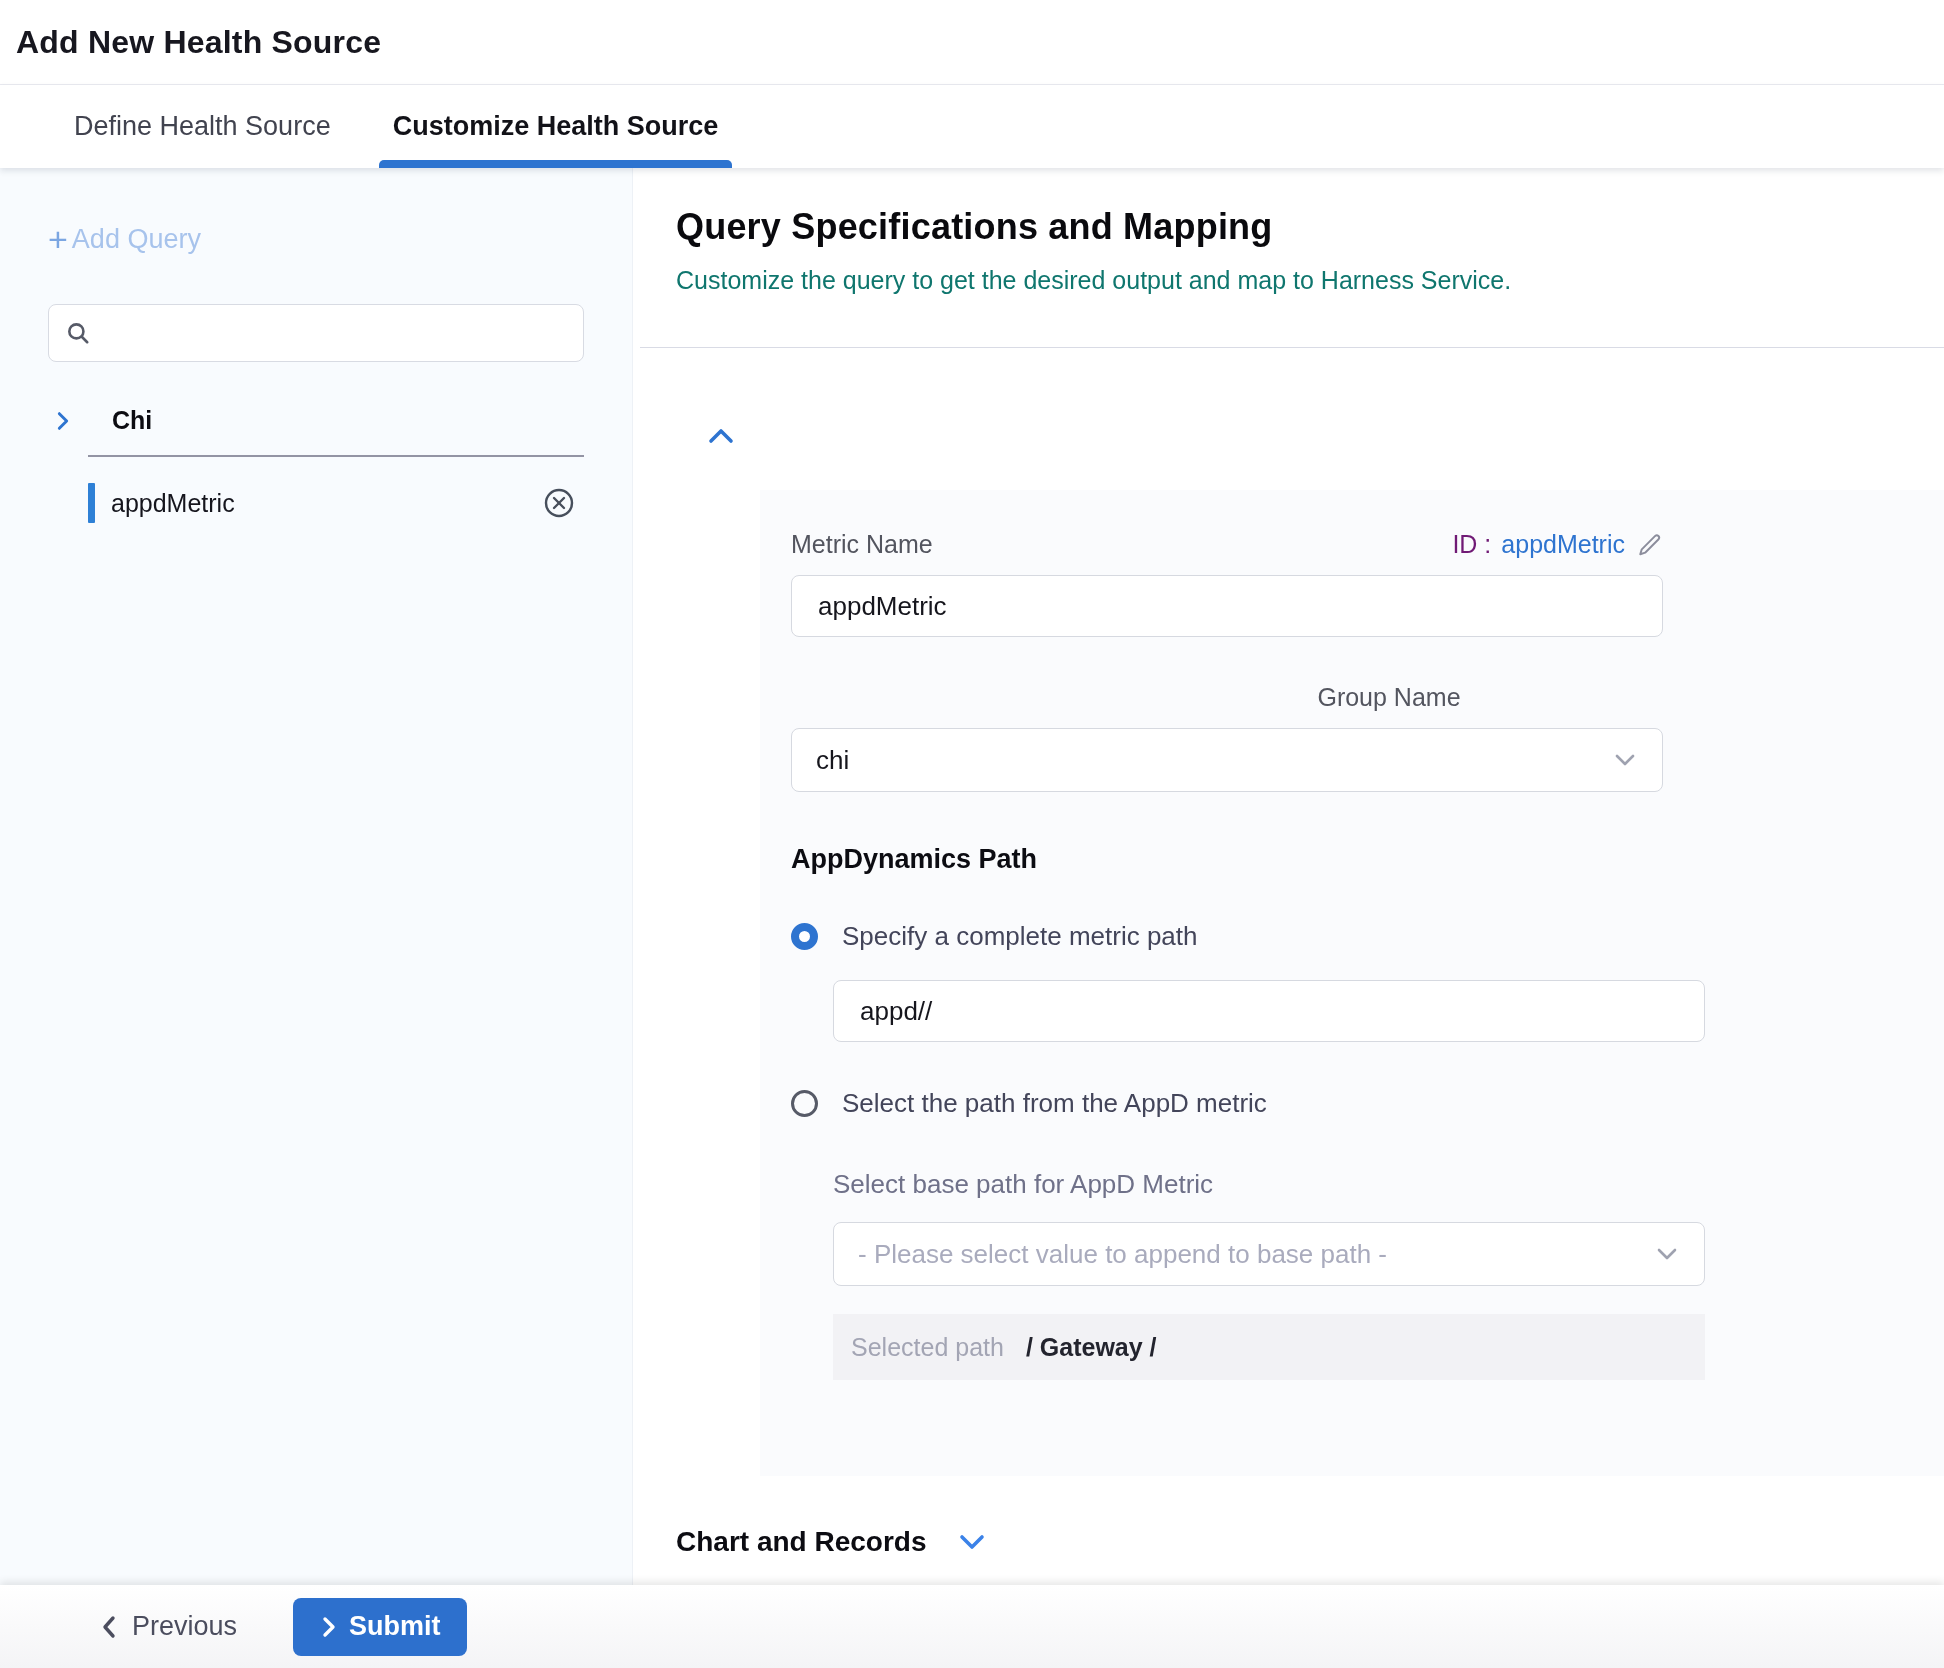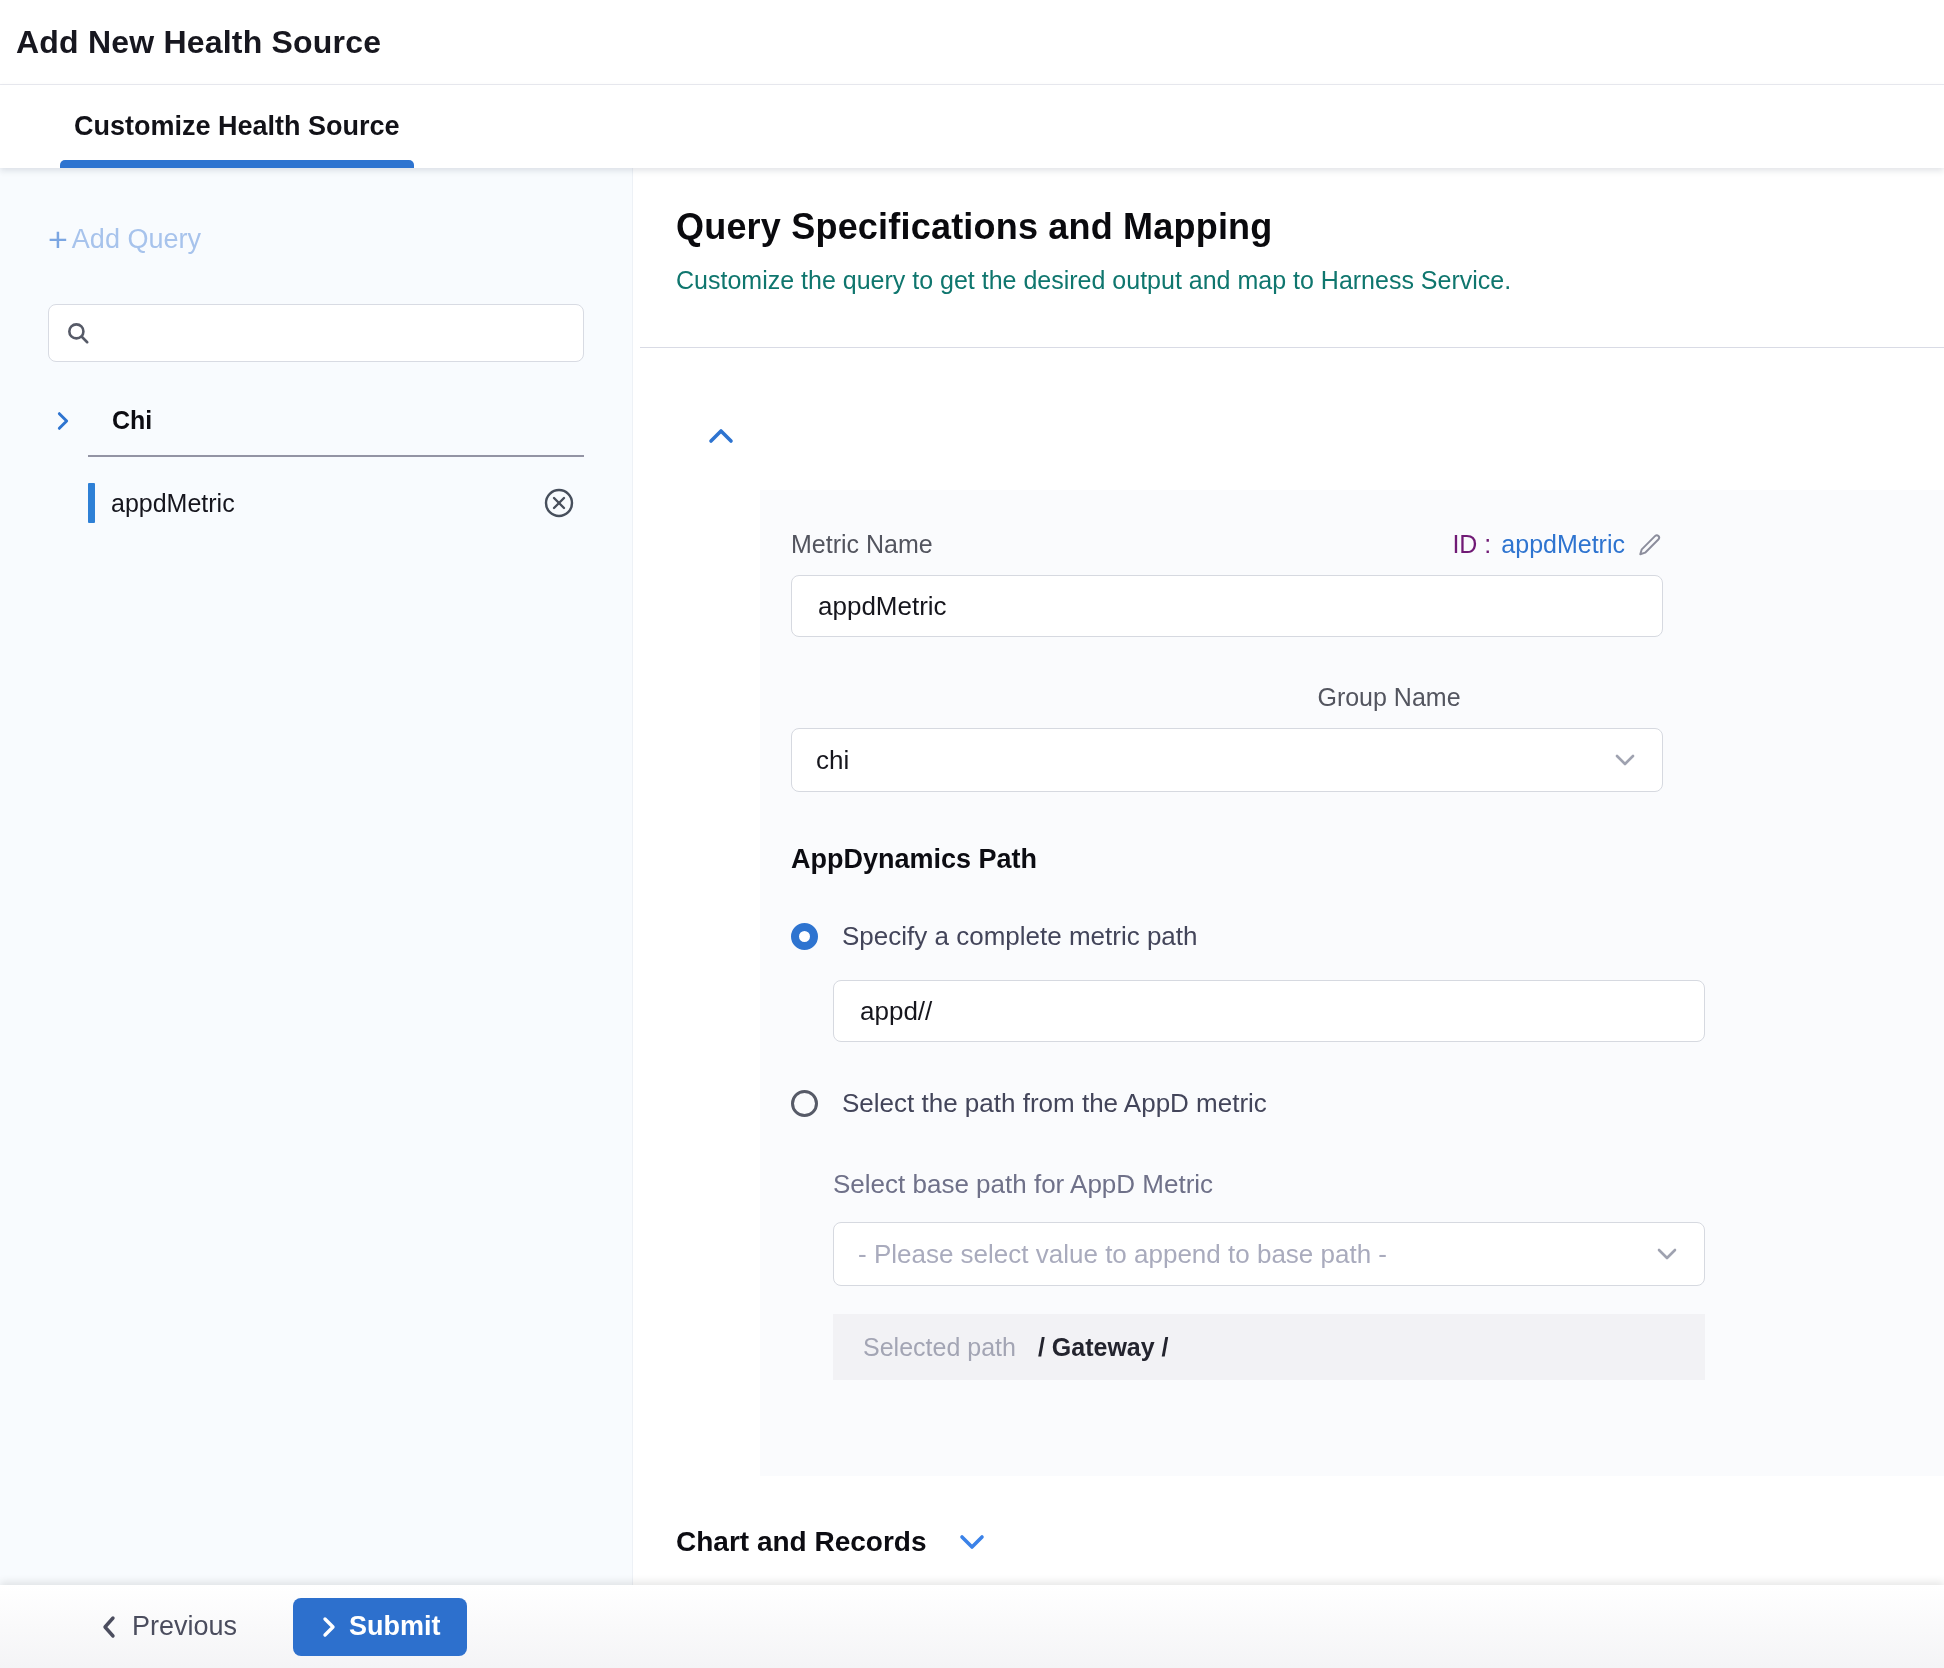--- a/index.html
+++ b/index.html
@@ -112,21 +112,21 @@
   .radio-dot.off { border: 3px solid #565a67; background: transparent; }
   .radio-label { font-size: 26px; color: #43455a; margin-left: 24px; }
 
   .indent { margin-left: 42px; }
   .base-label { font-size: 26px; color: #6f7189; margin-top: 50px; }
 
   .selected-path-row {
     width: 872px; height: 66px; background: #f2f2f5; display: flex; align-items: center;
     padding: 0 18px; margin-top: 28px;
   }
-  .sp-label { font-size: 25px; color: #a3a5b4; margin-left: 12px; }
+  .sp-label { font-size: 25px; color: #a3a5b4; }
   .sp-value { font-size: 25px; color: #23242e; font-weight: 700; margin-left: 22px; }
 
   
   .footer {
     position: absolute; left: 0; right: 0; bottom: 0; height: 83px;
     background: linear-gradient(#ffffff, #f4f4f6); z-index: 5;
     box-shadow: 0 -3px 8px rgba(0,0,0,.10);
     display: flex; align-items: center; padding-left: 98px;
   }
   .btn-prev {
@@ -142,20 +142,23 @@
   .btn-submit .s-label { margin-left: 10px; }
 </style>
 </head>
 <body>
 
 <header class="page-header">
   <h1>Add New Health Source</h1>
 </header>
 
 <nav class="tabbar">
+  <div class="tab">
+    <span>Define Health Source</span>
+  </div>
   <div class="tab active">
     <span>Customize Health Source</span>
   </div>
 </nav>
 
 <div class="content-row">
 
   <aside class="sidebar">
 
     <div class="add-metric">

